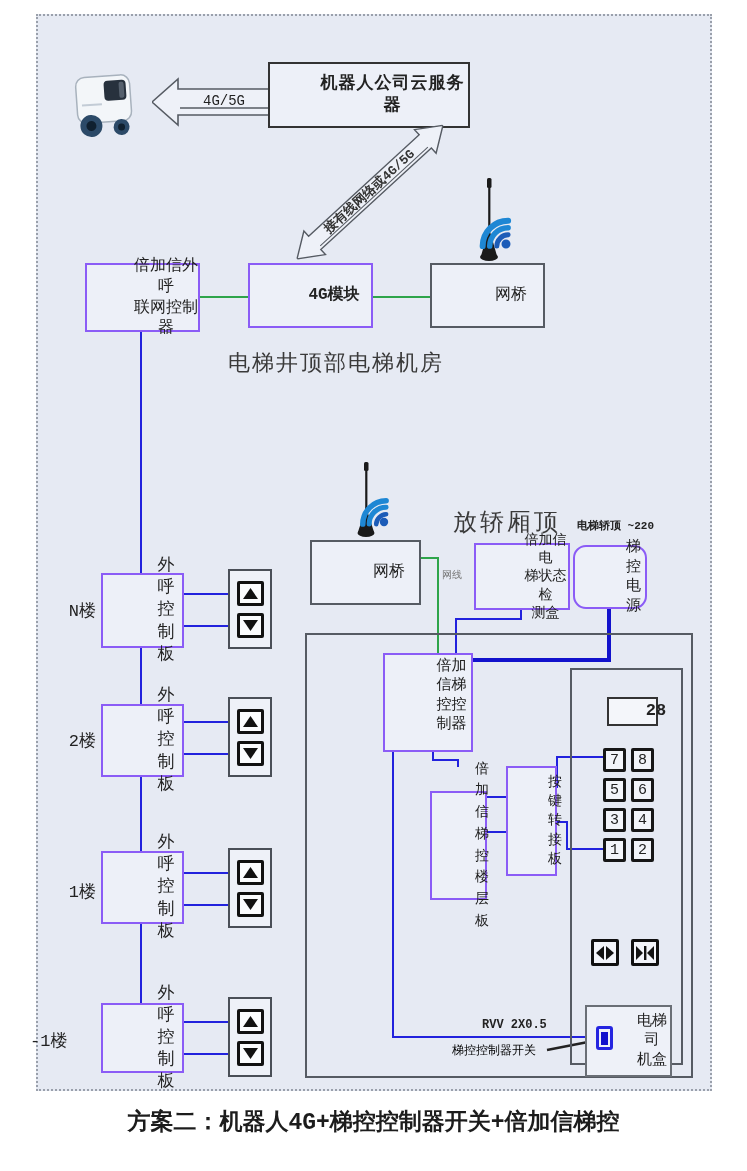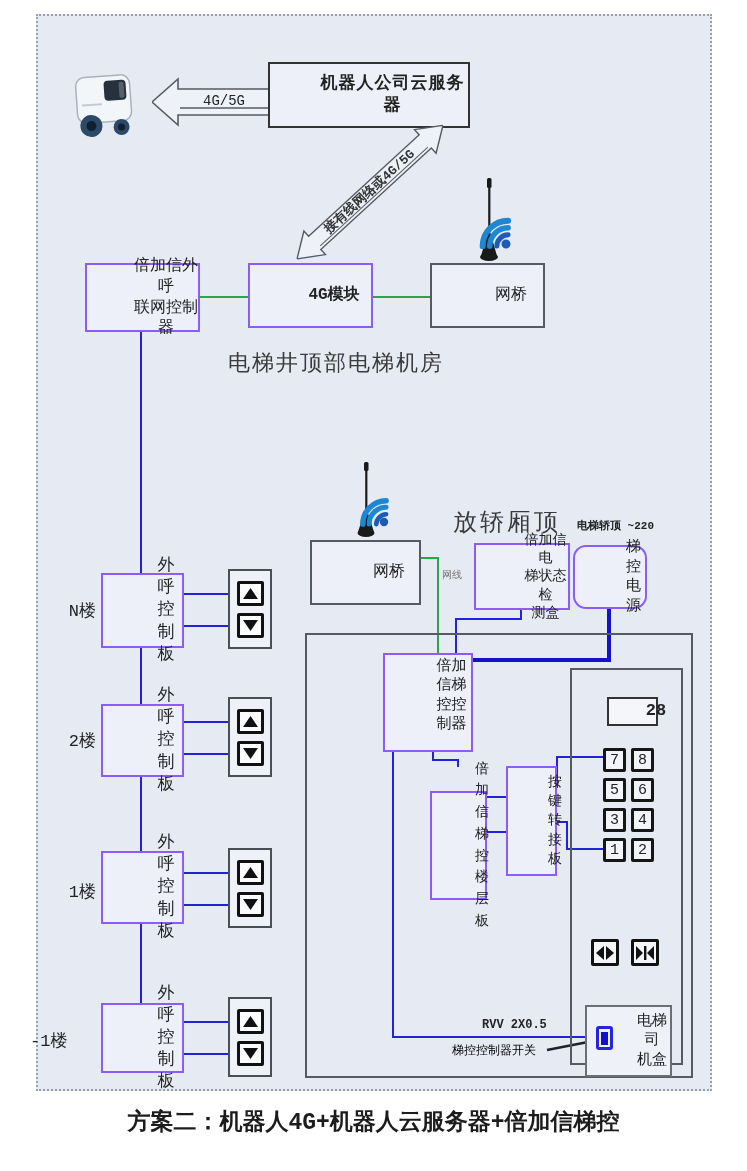--- a/index.html
+++ b/index.html
@@ -315,14 +315,14 @@
           <polygon points="7.5,0 15,11 0,11" fill="#111"></polygon>
         </svg>
     </div>
     <div class="hall-btn">
       <svg width="15" height="11" viewBox="0 0 15 11">
           <polygon points="0,0 15,0 7.5,11" fill="#111"></polygon>
         </svg>
     </div>
   </div>
 
-  <div id="caption">方案二：机器人4G+机器人云服务器+倍加信梯控</div>
+  <div id="caption">方案二：机器人4G+梯控控制器开关+倍加信梯控</div>
 </div>
 
 </body></html>

